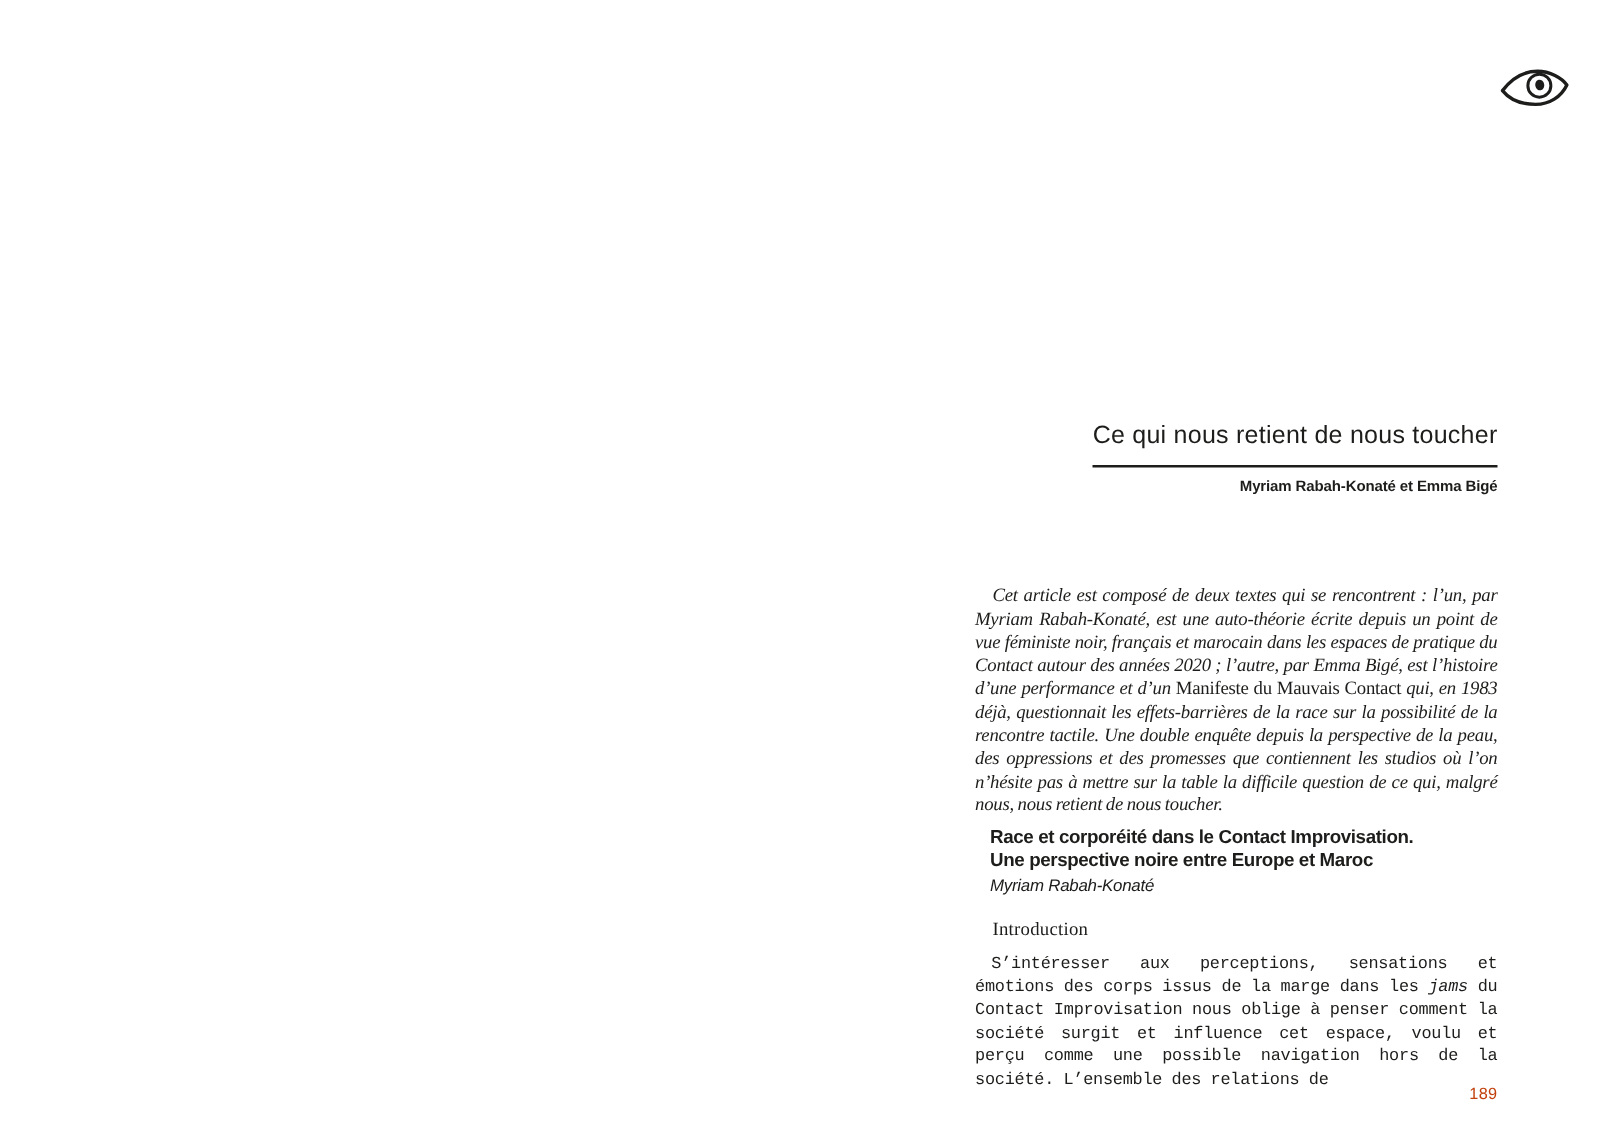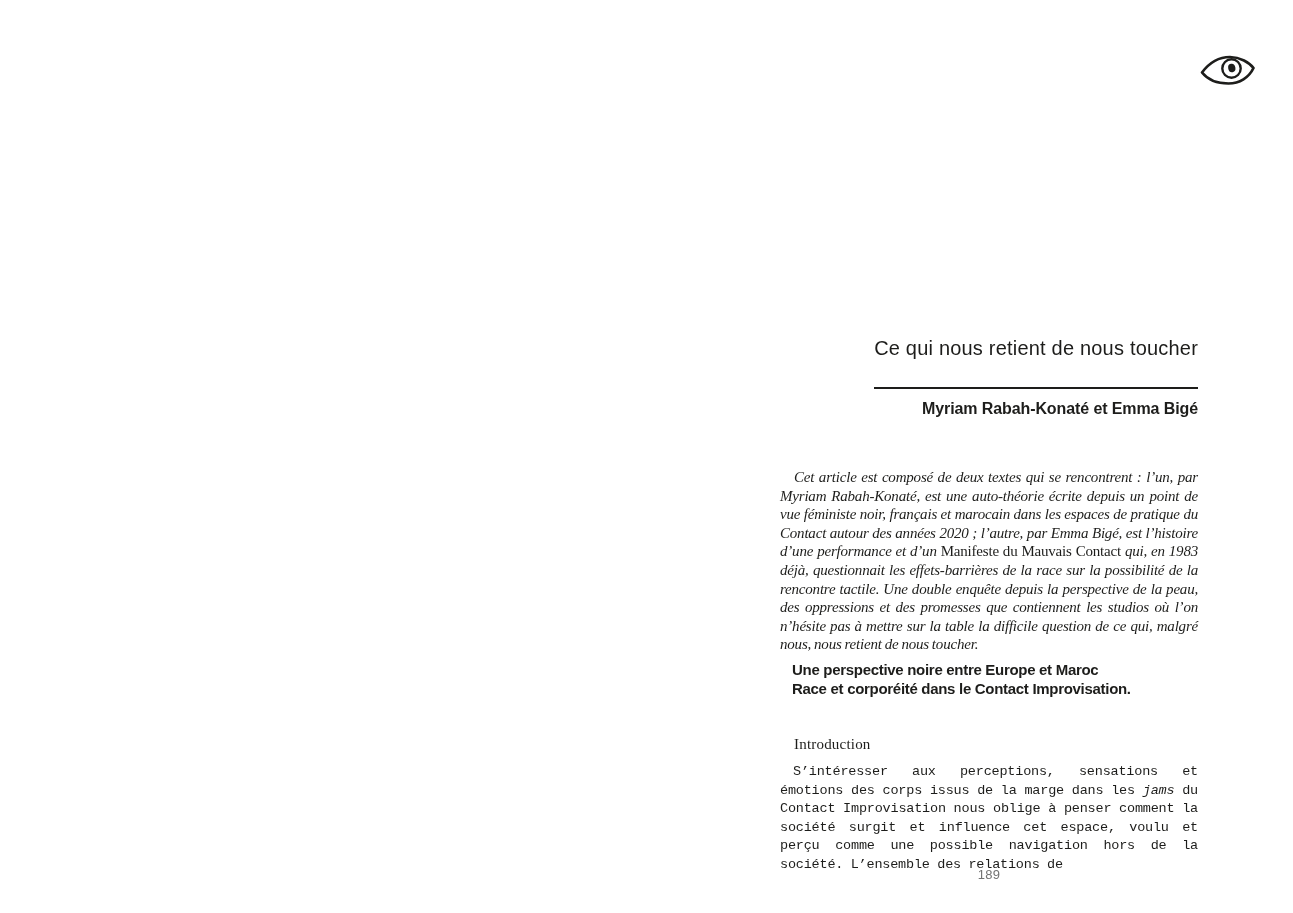--- a/index.html
+++ b/index.html
@@ -21,27 +21,27 @@
     position: absolute; top: 337px; right: 0; width: 100%;
     text-align: right;
   }
   .title-inner {
     display: inline-block;
     font-family: "Liberation Sans", sans-serif;
     font-size: 20px; font-weight: 400; letter-spacing: 0.2px;
     line-height: 1.15;
     color: #1d1d1b;
     border-bottom: 2px solid #1d1d1b;
-    padding-bottom: 27px;
+    padding-bottom: 12px;
   }
   .authors {
-    position: absolute; top: 400px; right: 0; width: 100%;
+    position: absolute; top: 382px; right: 0; width: 100%;
     text-align: right;
     font-family: "Liberation Sans", sans-serif;
-    font-size: 16px; font-weight: 700; letter-spacing: -0.1px;
+    font-size: 12px; font-weight: 700; letter-spacing: -0.1px;
   }
 
   .abstract {
     position: absolute; top: 468px; left: 0; width: 100%;
     font-family: "Liberation Serif", serif;
     font-style: italic;
     font-size: 15px; line-height: 18.6px;
     letter-spacing: -0.2px; word-spacing: -0.6px;
     text-align: justify;
     text-indent: 14px;
@@ -72,23 +72,23 @@
     font-family: Liberation Mono, monospace;
     font-size: 13.5px; line-height: 18.6px;
     letter-spacing: -0.2px; word-spacing: -0.4px;
     text-align: justify;
     text-indent: 13px;
   }
   .body-par .ital { font-style: italic; }
 
   .page-number {
     position: absolute; top: 867px; left: 0; width: 100%;
-    text-align: center;
+    text-align: right;
     font-family: "Liberation Sans", sans-serif;
-    font-size: 13px; color: #737373; letter-spacing: 0.3px;
+    font-size: 13px; color: #c2410c; letter-spacing: 0.3px;
   }
 </style>
 </head>
 <body>
 
 <div class="spread">
 
   <div class="eye-icon">
     <svg width="56" height="33" viewBox="0 0 56 33" xmlns="http://www.w3.org/2000/svg">
       <path d="M2 18.5 C9.5 8.5, 19.5 3, 30 3 C40 3, 49.5 8.5, 53.5 14 C49 23.5, 39.5 29.5, 28.5 29.5 C17.5 29.5, 8 26, 2 18.5 Z" fill="none" stroke="#1d1d1b" stroke-width="2.7" stroke-linejoin="round"></path>
@@ -101,22 +101,23 @@
 
     <div class="title-wrap">
       <span class="title-inner">Ce qui nous retient de nous toucher</span>
     </div>
 
     <div class="authors">Myriam Rabah-Konaté et Emma Bigé</div>
 
     <p class="abstract"><span>Cet article est composé de deux textes qui se rencontrent : l’un, par Myriam Rabah-Konaté, est une auto-théorie écrite depuis un point de vue féministe noir, français et marocain dans les espaces de pratique du Contact autour des années 2020 ; l’autre, par Emma Bigé, est l’histoire d’une performance et d’un </span><span class="roman">Manifeste du Mauvais Contact</span><span> qui, en 1983 déjà, questionnait les effets-barrières de la race sur la possibilité de la rencontre tactile. Une double enquête depuis la perspective de la peau, des oppressions et des promesses que contiennent les studios où l’on n’hésite pas à mettre sur la table la difficile question de ce qui, malgré nous, nous retient de nous toucher.</span></p>
 
     <div class="section-heading">
+      <div>Race et corporéité dans le Contact Improvisation.</div>
       <div>Une perspective noire entre Europe et Maroc</div>
-      <div>Race et corporéité dans le Contact Improvisation.</div>
+      <div class="section-author">Myriam Rabah-Konaté</div>
     </div>
 
     <div class="intro-heading">Introduction</div>
 
     <p class="body-par"><span>S’intéresser aux perceptions, sensations et émotions des corps issus de la marge dans les </span><span class="ital">jams</span><span> du Contact Improvisation nous oblige à penser comment la société surgit et influence cet espace, voulu et perçu comme une possible navigation hors de la société. L’ensemble des relations de</span></p>
 
     <div class="page-number">189</div>
 
   </div>
 </div>

